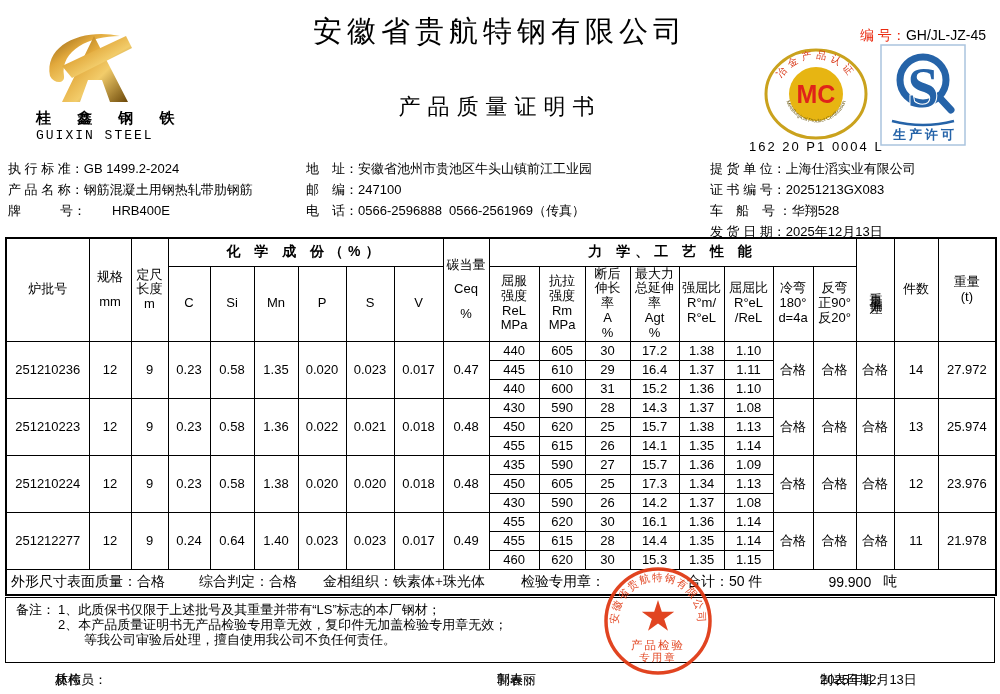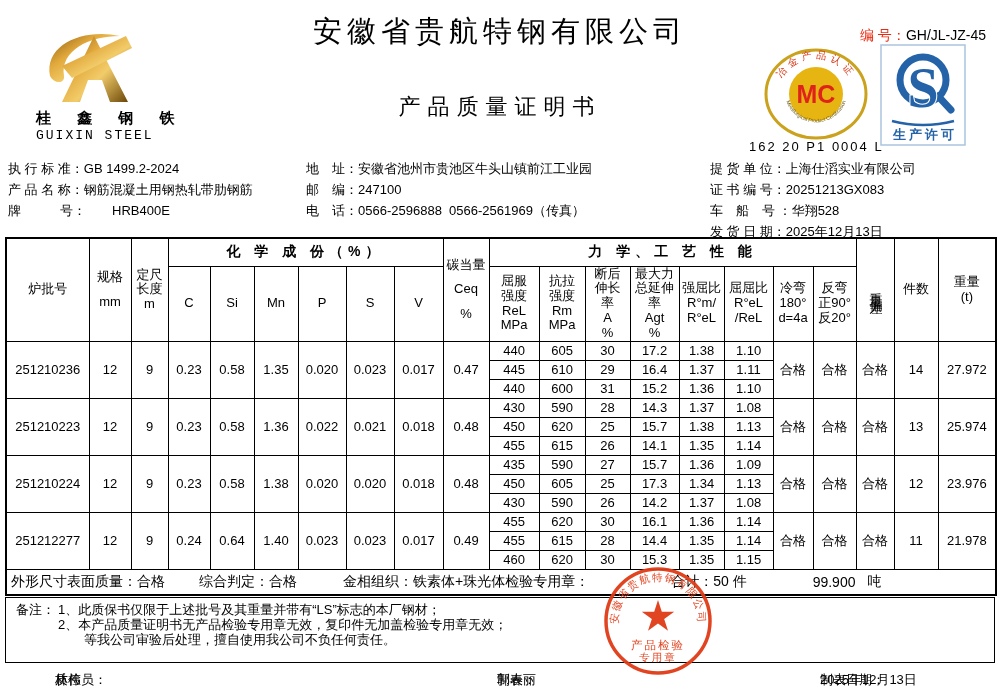--- a/index.html
+++ b/index.html
@@ -36,22 +36,22 @@
   tr.h1 th { height:28px; }
   tr.h1 .grp { letter-spacing:5px; font-size:14px;font-weight:bold; }
   tr.h2 th { height:75px; }
   th .vtext { display:inline-block; writing-mode:vertical-rl; text-orientation:upright; letter-spacing:3px; font-size:13px; }
   th.spread { line-height:1.9; }
   tbody td { height:19px; }
   td.heatno { text-align:center; padding-left:12px; }
 
   tfoot td { height:26px; }
   .summary { display:flex; align-items:center; font-size:14px; white-space:pre; }
-  .sm1 { margin-left:4px; } .sm2 { margin-left:34px; } .sm3 { margin-left:46px; }
-  .sm4 { } .sm5 { margin-left:82px; } .sm6 { margin-left:66px; }
+  .sm1 { margin-left:4px; } .sm2 { margin-left:34px; } .sm3 { margin-left:26px;font-family:Liberation Serif, serif; }
+  .sm4 { margin-left:36px; } .sm5 { margin-left:82px; } .sm6 { margin-left:66px; }
   .gap { display:inline-block; width:12px; }
 
   
   .remarks { position:absolute; top:597px; left:5px; width:990px; height:66px;
     border:1px solid #000; display:flex; font-size:13px; padding:4px 0 0 10px; }
   .remarks-label { width:42px; line-height:15px; }
   .remark-line { line-height:15px; white-space:pre; }
 
   
   .footer { position:absolute; top:671px; left:0; width:100%; font-size:13px; }

